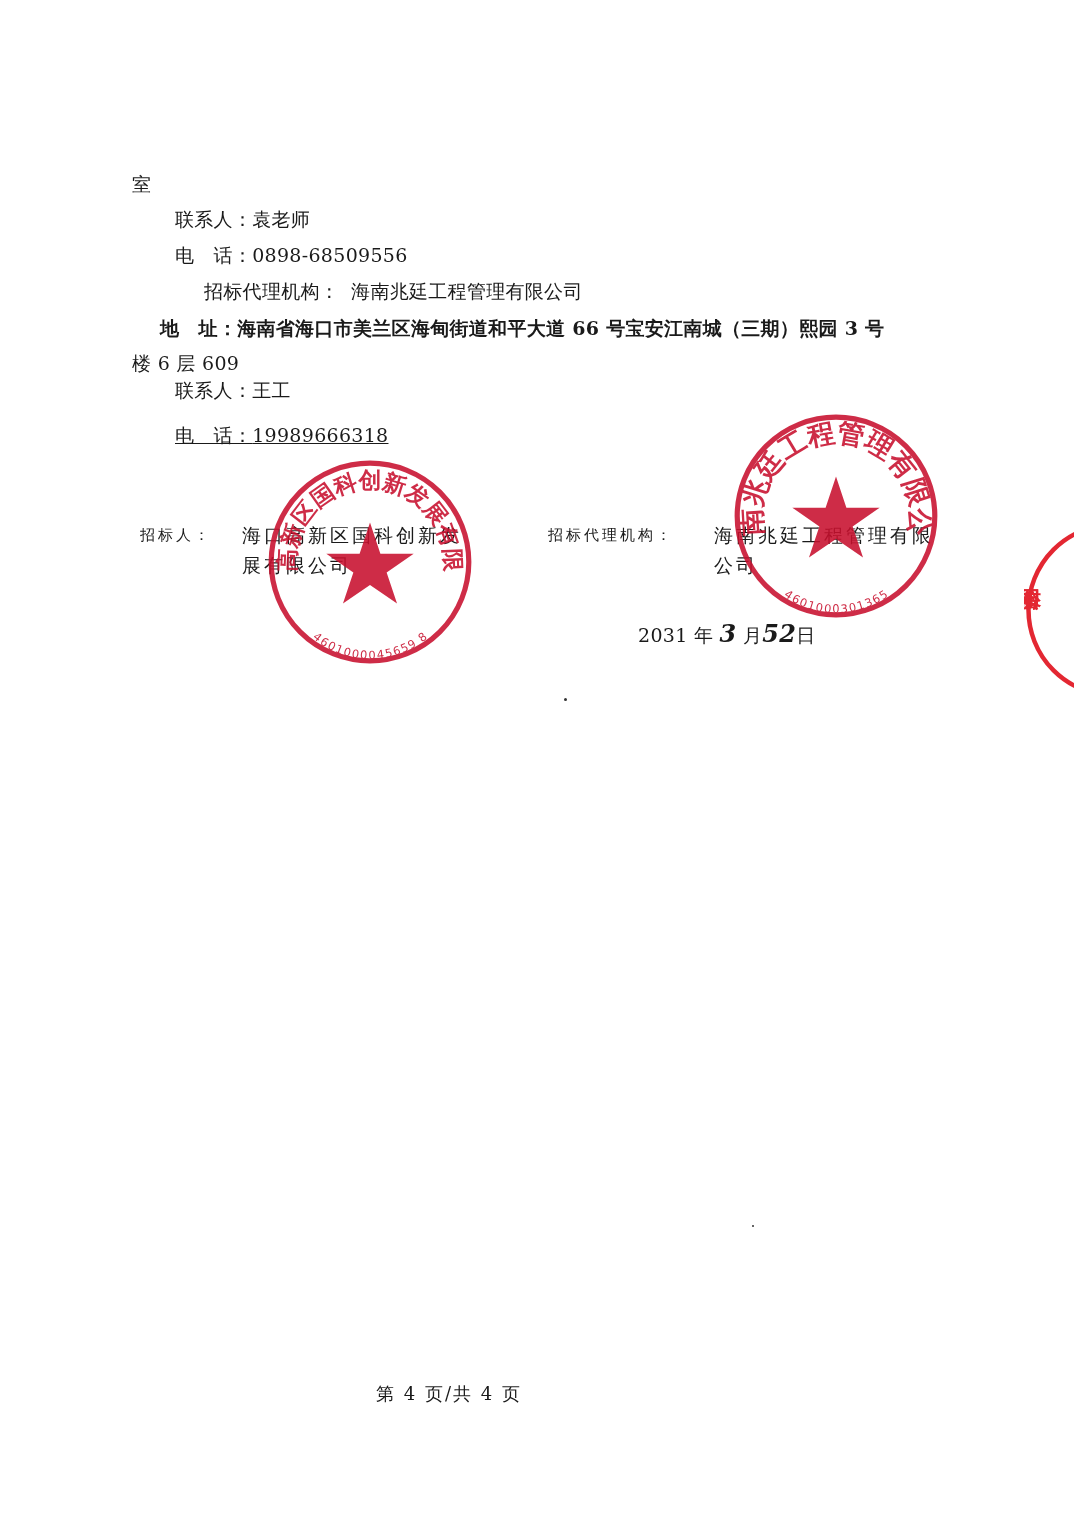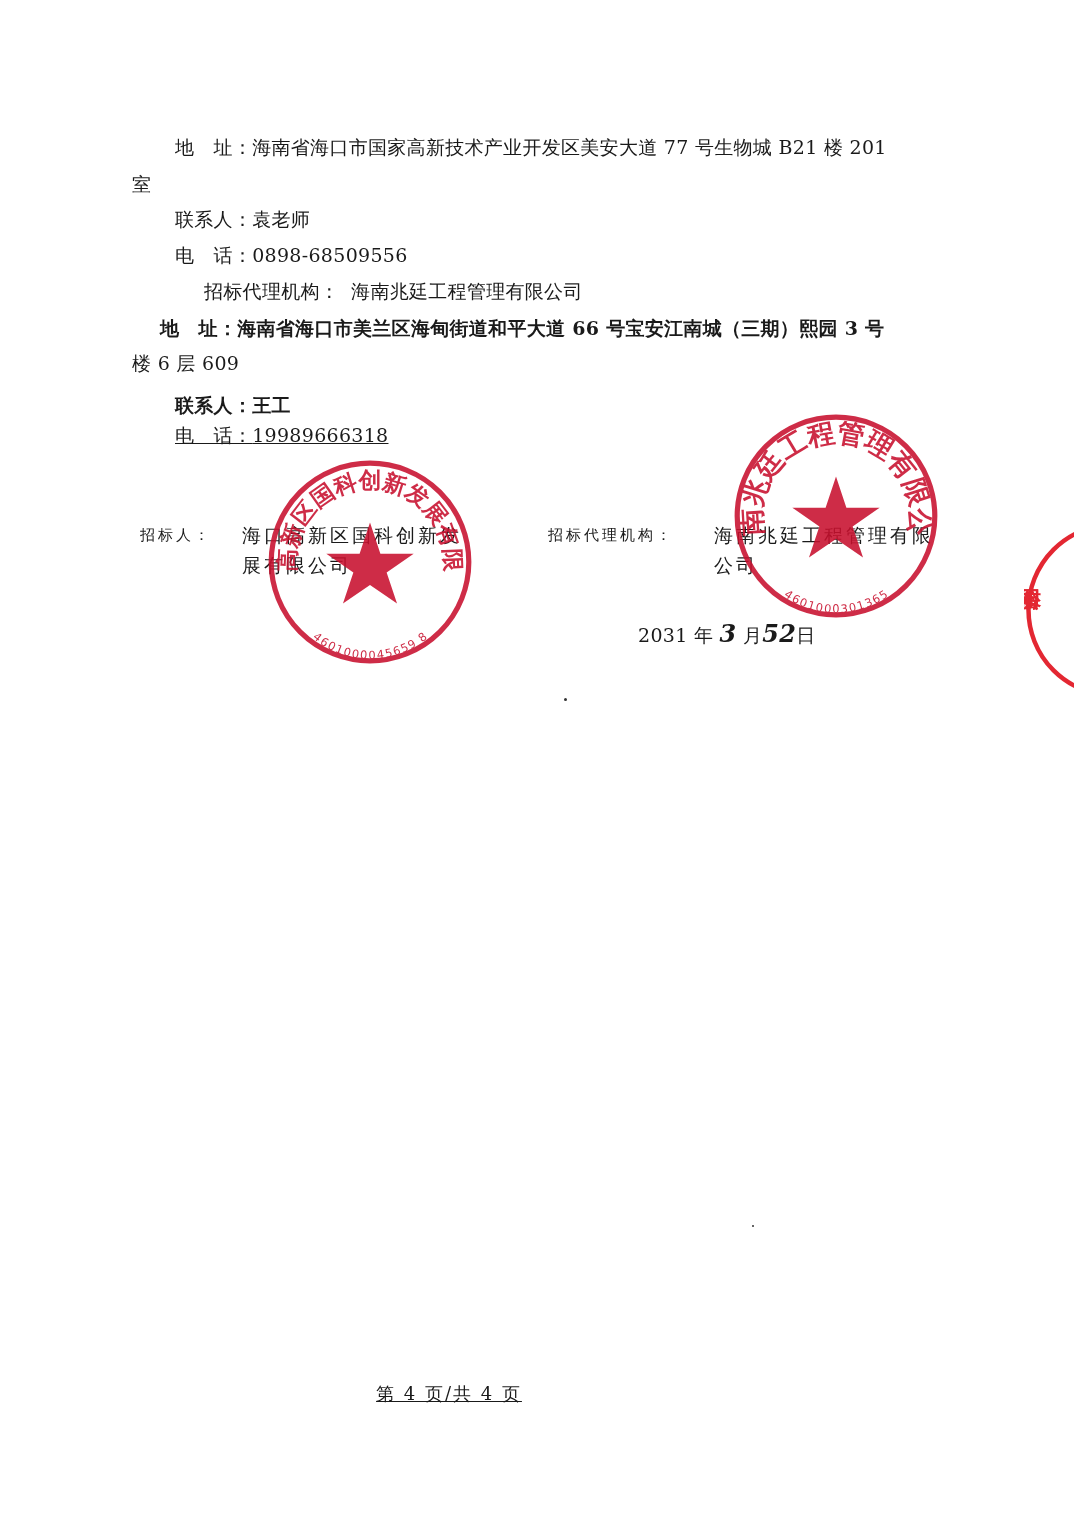--- a/index.html
+++ b/index.html
@@ -8,48 +8,45 @@
     font-family: "DejaVu Serif", "Liberation Serif", serif; color: #1a1a1a;
   }
   .page { position: absolute; left: 0; top: 0; width: 1074px; height: 1520px; }
   .line { position: absolute; font-size: 19px; line-height: 24px; white-space: nowrap; letter-spacing: 0.3px; }
   .lbl { display: inline-block; }
   .sig { position: absolute; font-size: 15px; line-height: 30px; letter-spacing: 3px; }
   .sig-val { position: absolute; font-size: 19px; line-height: 30px; letter-spacing: 3px; width: 240px; white-space: normal; word-break: break-all; }
   .stamp { position: absolute; border-radius: 50%; pointer-events: none; }
   .stamp svg { width: 100%; height: 100%; display: block; }
   .hand { font-family: "DejaVu Serif", serif; font-style: italic; font-weight: bold; font-size: 24px; }
-  .footer { position: absolute; left: 0; width: 898px; text-align: center; top: 1382px; font-size: 18px; letter-spacing: 2px; text-decoration: underline; }
+  .footer { position: absolute; left: 0; width: 898px; text-align: center; top: 1382px; font-size: 18px; letter-spacing: 2px; }
   .dot { position: absolute; width: 3px; height: 3px; background: #333; border-radius: 50%; }
 </style>
 </head>
 <body>
 
 <div class="page">
 
-  <div class="line" style="left:175px; top:135px;">
-    <span class="lbl">地　址：</span><span>海南省海口市国家高新技术产业开发区美安大道 77 号生物城 B21 楼 201</span>
-  </div>
   <div class="line" style="left:132px; top:172px;">室</div>
 
   <div class="line" style="left:175px; top:207px;">
     <span>联系人：</span><span>袁老师</span>
   </div>
   <div class="line" style="left:175px; top:243px;">
     <span>电　话：</span><span>0898-68509556</span>
   </div>
 
   <div class="line" style="left:175px; top:279px;margin-left:29px;">
     <span>招标代理机构：</span><span style="margin-left:12px;">海南兆廷工程管理有限公司</span>
   </div>
   <div class="line" style="left:160px; top:316px;font-weight:bold;">
     <span>地　址：</span><span>海南省海口市美兰区海甸街道和平大道 66 号宝安江南城（三期）熙园 3 号</span>
   </div>
   <div class="line" style="left:132px; top:351px;">楼 6 层 609</div>
-  <div class="line" style="left:175px; top:393px;font-weight:bold;">
+  <div class="line" style="left:175px; top:378px;">
     <span>联系人：</span><span>王工</span>
   </div>
   <div class="line" style="left:175px; top:423px;text-decoration:underline;">
     <span>电　话：</span><span>19989666318</span>
   </div>
 
   <div class="sig" style="left:140px; top:520px;">招标人：</div>
   <div class="sig-val" style="left:242px; top:520px;">海口高新区国科创新发展有限公司</div>
 
   <div class="sig" style="left:548px; top:520px;">招标代理机构：</div>

